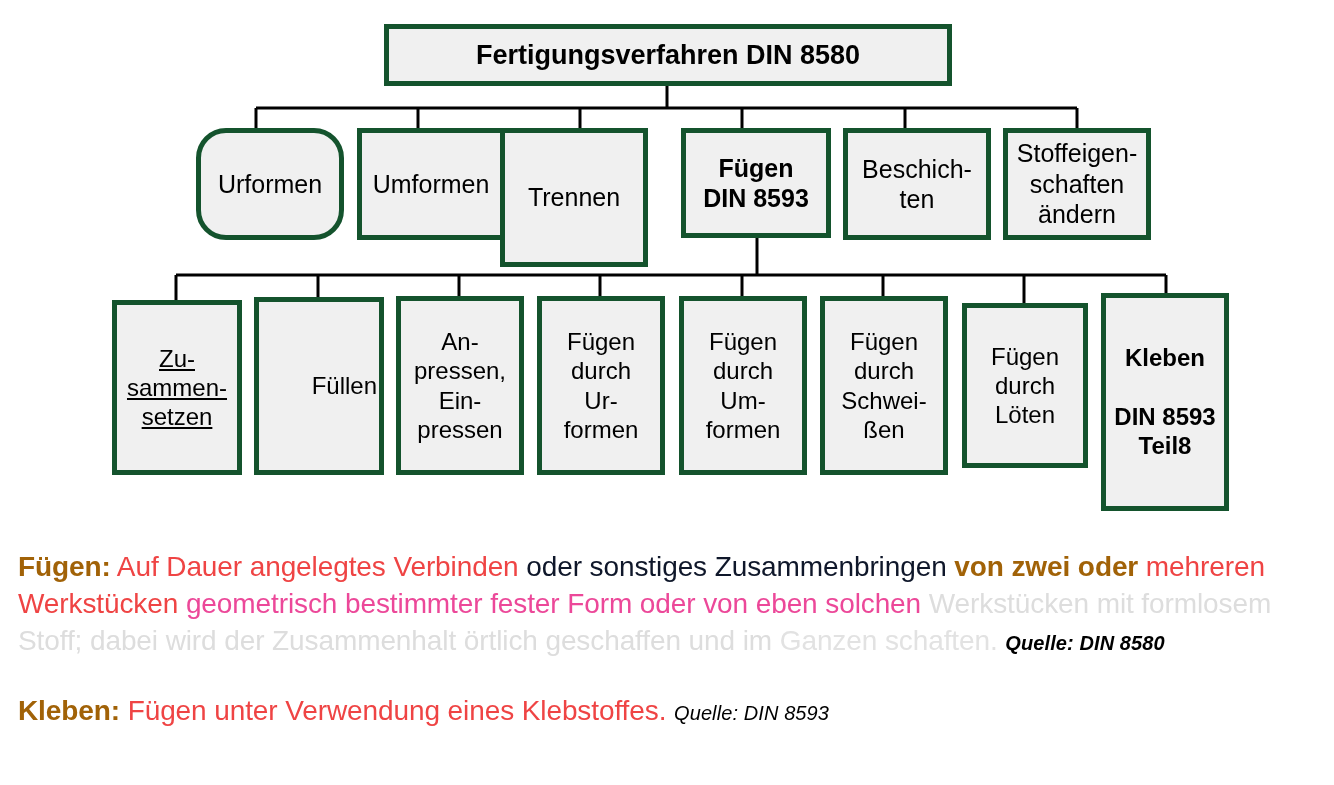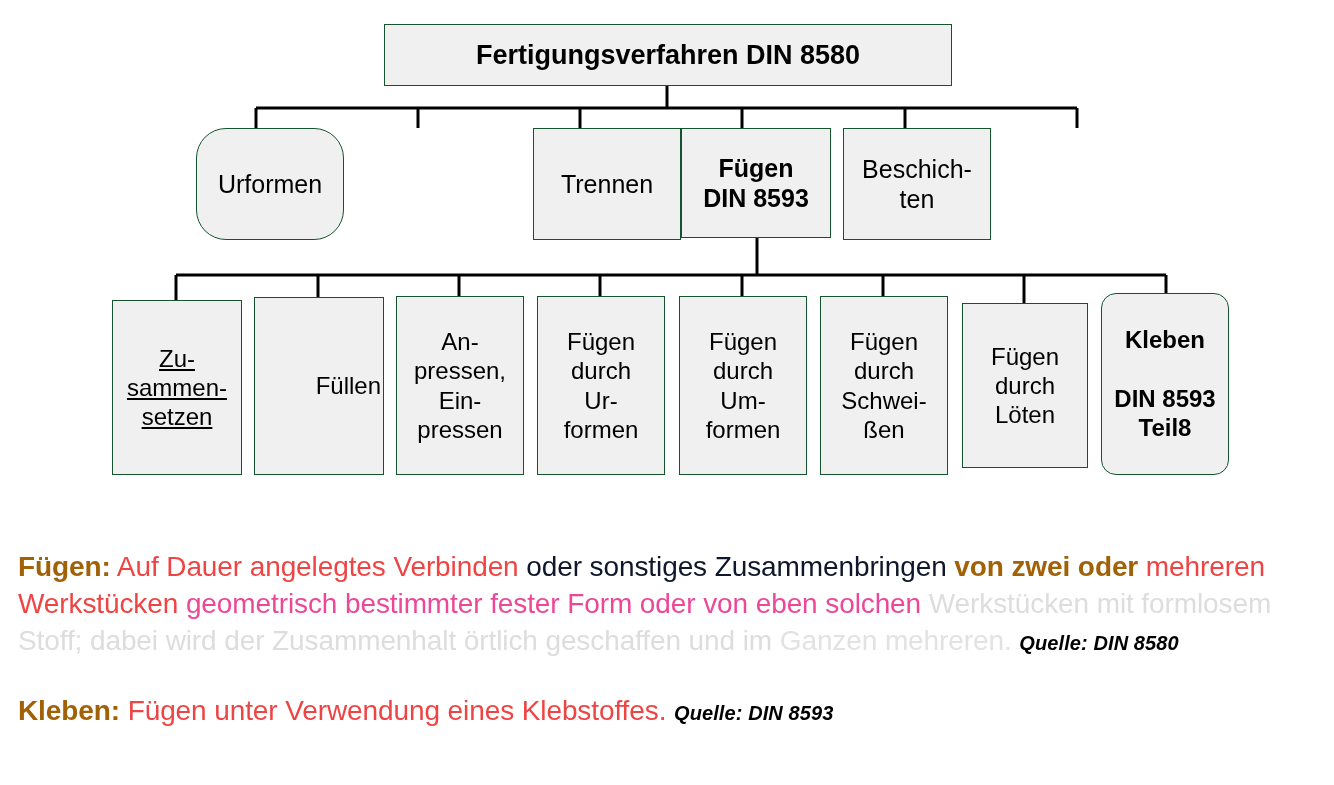--- a/index.html
+++ b/index.html
@@ -38,21 +38,21 @@
     top: 0;
     width: 1334px;
     height: 500px;
     pointer-events: none;
   }
 
   .node {
     position: absolute;
     box-sizing: border-box;
     background: #f0f0f0;
-    border: 1px solid #14532d;
+    border: 5px solid #14532d;
     display: flex;
     align-items: center;
     justify-content: center;
     text-align: center;
     line-height: 1.22;
     z-index: 2;
   }
   .node .txt {
     display: block;
     width: 100%;
@@ -103,21 +103,21 @@
   .g3 { font-weight: normal; color: #dddddd; }
   .g4 { font-weight: normal; color: #e2e2e2; }
 
   .src {
     font-size: 20px;
     font-style: italic;
     font-weight: bold;
     color: #000000;
     letter-spacing: 0.1px;
   }
-  .src.thin { font-weight: bold; }
+  .src.thin { font-weight: normal; }
 </style>
 </head>
 <body>
 
 <div id="stage">
 
   <div id="diagram">
 
     <svg id="connectors" viewBox="0 0 1334 500" width="1334" height="500" xmlns="http://www.w3.org/2000/svg">
 
@@ -146,30 +146,38 @@
       <line x1="1166" y1="275" x2="1166" y2="293" stroke="#000" stroke-width="3"></line>
     </svg>
 
     <div class="node lvl0" style="left:384px; top:24px; width:568px; height:62px;">
       <span class="txt">Fertigungsverfahren DIN 8580</span>
     </div>
 
     <div class="node lvl1" style="left:196px; top:128px; width:148px; height:112px;border-radius:30px;">
       <span class="txt">Urformen</span>
     </div>
-    <div class="node lvl1" style="left:533px; top:128px; width:148px; height:112px;">
+    <div class="node lvl1" style="left:357px; top:128px; width:148px; height:112px;">
+      <span class="txt">Umformen</span>
+    </div>
+    <div class="node lvl1" style="left:500px; top:128px; width:148px; height:139px;">
       <span class="txt">Trennen</span>
     </div>
     <div class="node lvl1 em" style="left:681px; top:128px; width:150px; height:110px;">
       <span class="txt">Fügen
 DIN 8593</span>
     </div>
     <div class="node lvl1" style="left:843px; top:128px; width:148px; height:112px;">
       <span class="txt">Beschich-
 ten</span>
+    </div>
+    <div class="node lvl1" style="left:1003px; top:128px; width:148px; height:112px;">
+      <span class="txt">Stoffeigen-
+schaften
+ändern</span>
     </div>
 
     <div class="node lvl2" style="left:112px; top:300px; width:130px; height:175px;text-decoration:underline;">
       <span class="txt">Zu-
 sammen-
 setzen</span>
     </div>
     <div class="node lvl2" style="left:254px; top:297px; width:130px; height:178px;text-align:right;">
       <span class="txt">Füllen</span>
     </div>
@@ -195,34 +203,34 @@
       <span class="txt">Fügen
 durch
 Schwei-
 ßen</span>
     </div>
     <div class="node lvl2" style="left:962px; top:303px; width:126px; height:165px;">
       <span class="txt">Fügen
 durch
 Löten</span>
     </div>
-    <div class="node lvl2 em" style="left:1101px; top:293px; width:128px; height:182px;border-radius:15px;">
+    <div class="node lvl2 em" style="left:1101px; top:293px; width:128px; height:218px;">
       <span class="txt">Kleben
 
 DIN 8593
 Teil8</span>
     </div>
   </div>
 
   <div id="textblock">
 
     <div class="para p1"><span class="b">Fügen:</span><span class="n"> Auf Dauer angelegtes Verbinden</span><span class="g1"> oder sonstiges Zusammenbringen</span><span class="b"> von zwei oder</span>
       <span class="n">mehreren Werkstücken</span><span class="g2"> geometrisch bestimmter fester Form oder von eben solchen</span>
       <span class="g3">Werkstücken mit formlosem Stoff; dabei wird der Zusammenhalt örtlich geschaffen und im</span>
-      <span class="g4">Ganzen mehreren.</span>
+      <span class="g4">Ganzen schaften.</span>
       <span class="src">Quelle: DIN 8580</span>
     </div>
 
     <div class="para p2"><span class="b">Kleben:</span><span class="n"> Fügen unter Verwendung eines Klebstoffes.</span>
       <span class="src thin">Quelle: DIN 8593</span>
     </div>
 
   </div>
 </div>
 

